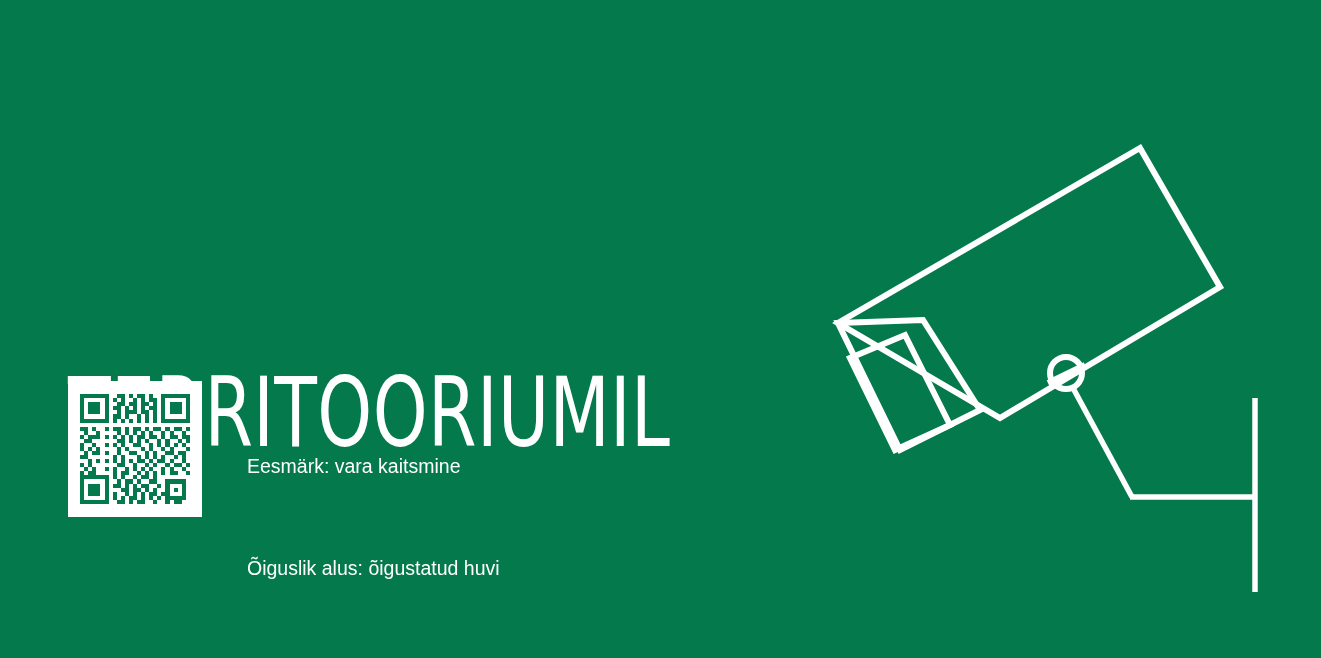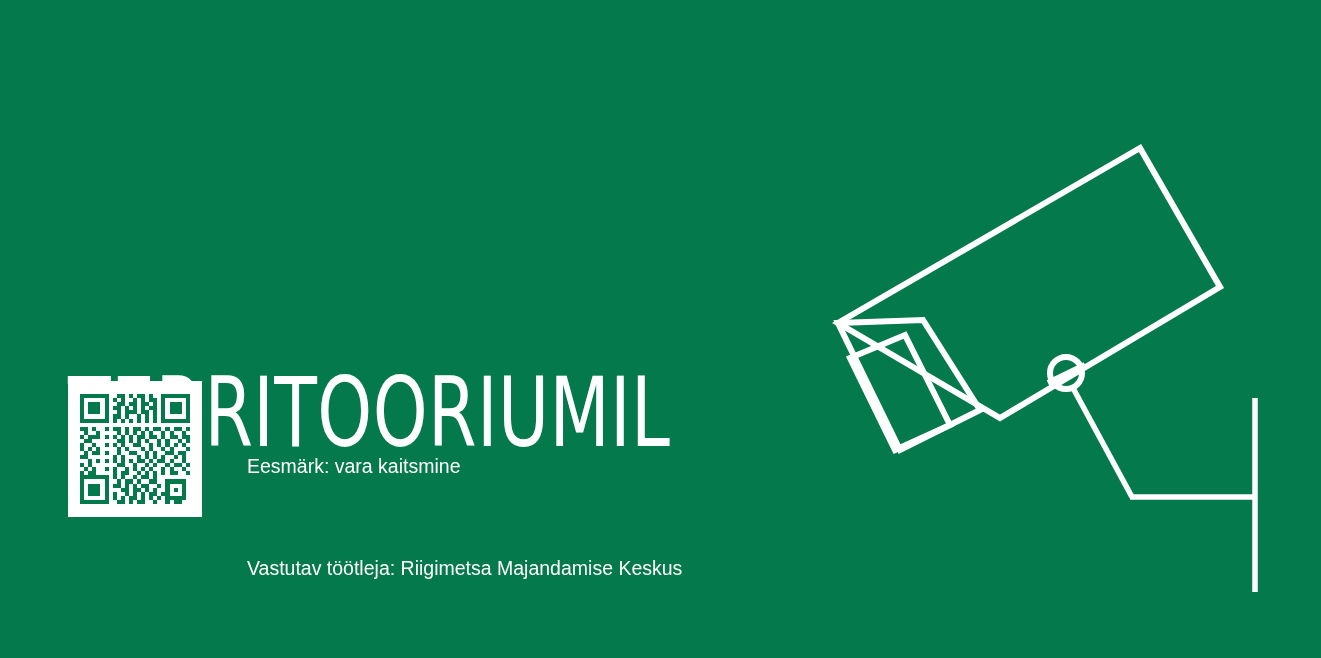--- a/index.html
+++ b/index.html
@@ -310,20 +310,21 @@
         <rect x="17" y="29" width="2" height="1"></rect>
         <rect x="21" y="29" width="1" height="1"></rect>
         <rect x="24" y="29" width="1" height="1"></rect>
         <rect x="26" y="29" width="2" height="1"></rect>
       </g>
     </svg>
   </div>
 
   <div class="details">
     <span class="detail-line">Eesmärk: vara kaitsmine</span>
+    <span class="detail-line">Õiguslik alus: õigustatud huvi</span>
     <span class="detail-line">Vastutav töötleja: Riigimetsa Majandamise Keskus</span>
     
   </div>
 
   <div class="camera">
     <svg viewBox="0 0 470 490">
 
       <path class="cam-stroke" d="M 320 18 L 400 157 L 180 288 L 18 193 Z"></path>
 
       <path class="cam-stroke" d="M 18 193 L 103 190 L 160 280 L 80 320 Z"></path>

